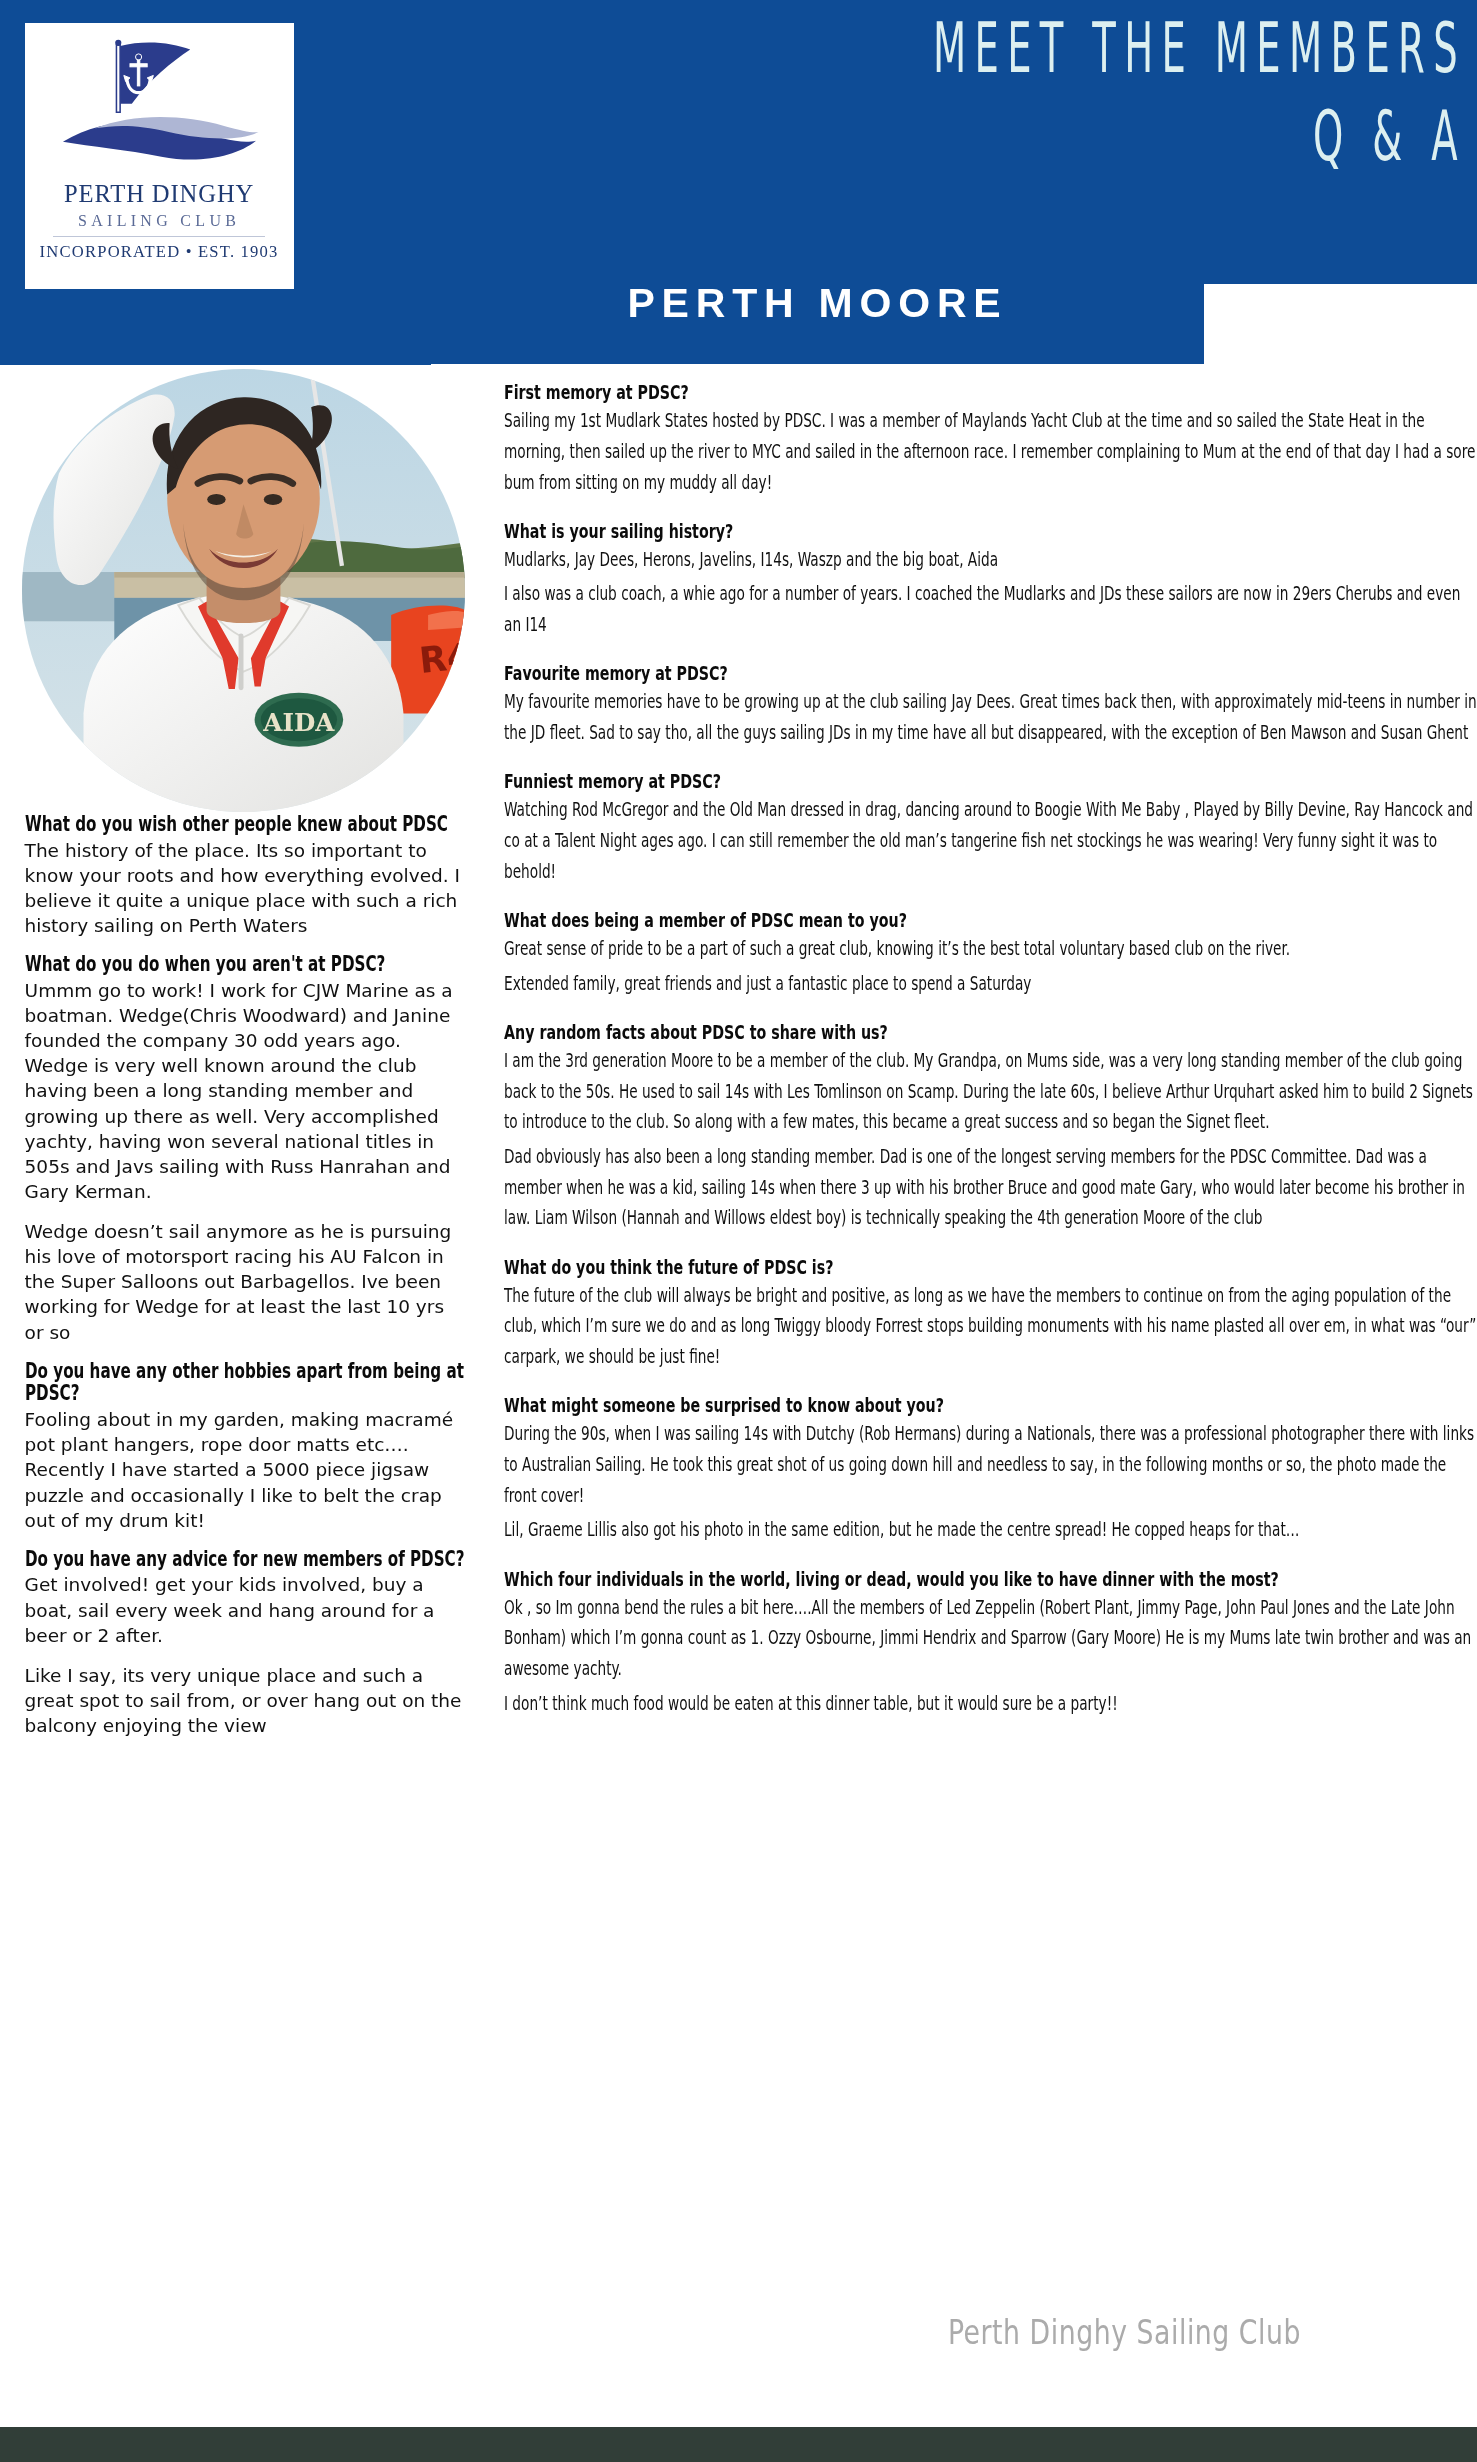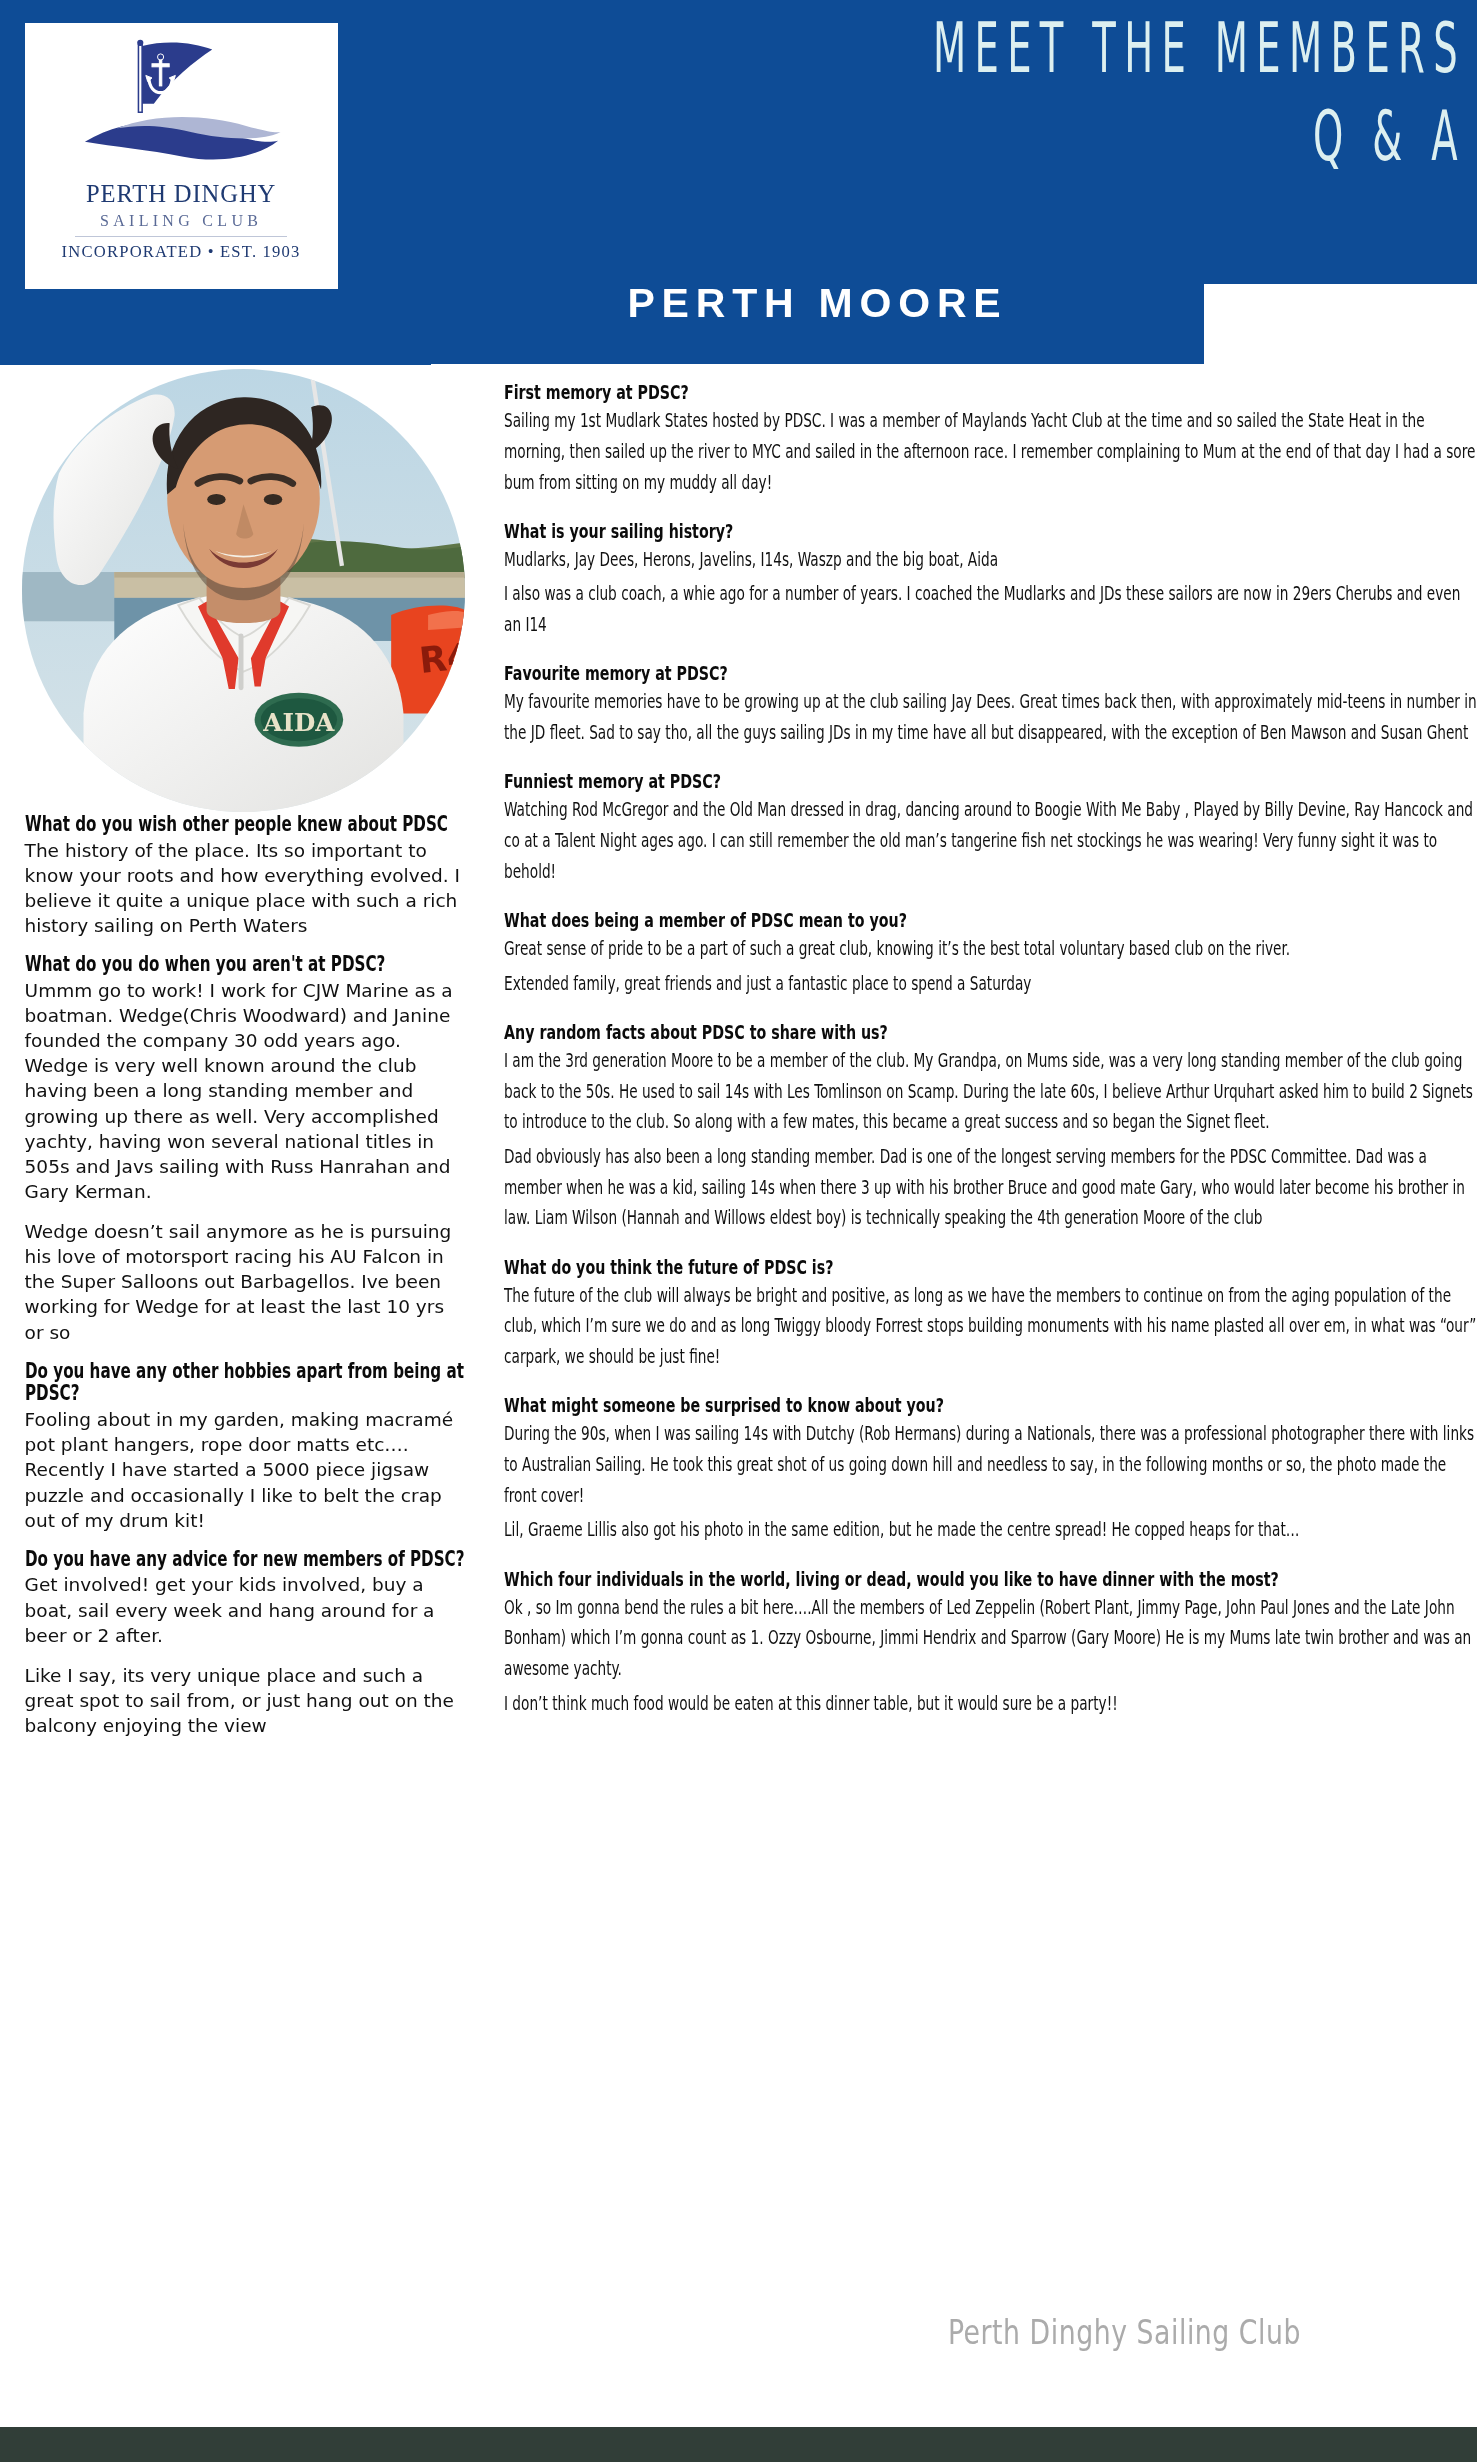--- a/index.html
+++ b/index.html
@@ -20,21 +20,21 @@
   }
   #header-left-block {
     position: absolute;
     left: 0; top: 0;
     width: 431px; height: 365px;
     background: #0E4C96;
   }
   #logo-card {
     position: absolute;
     left: 24.6px; top: 23.4px;
-    width: 313px; height: 266px;
+    width: 269px; height: 266px;
     background: #ffffff;
     display: flex;
     flex-direction: column;
     align-items: center;
     justify-content: flex-start;
     padding-top: 2.5px;
   }
   .logo-graphic { width: 203px; height: 153px; display:block; }
   .logo-word1 {
     font-family: "Liberation Serif", serif;
@@ -309,21 +309,21 @@
       <div class="a">Ummm go to work! I work for CJW Marine as a boatman. Wedge(Chris Woodward) and Janine founded the company 30 odd years ago. Wedge is very well known around the club having been a long standing member and growing up there as well. Very accomplished yachty, having won several national titles in 505s and Javs sailing with Russ Hanrahan and Gary Kerman.</div>
       <div class="a">Wedge doesn’t sail anymore as he is pursuing his love of motorsport racing his AU Falcon in the Super Salloons out Barbagellos. Ive been working for Wedge for at least the last 10 yrs or so</div>
     </div>
     <div class="blk">
       <div class="q">Do you have any other hobbies apart from being at PDSC?</div>
       <div class="a">Fooling about in my garden, making macramé pot plant hangers, rope door matts etc…. Recently I have started a 5000 piece jigsaw puzzle and occasionally I like to belt the crap out of my drum kit!</div>
     </div>
     <div class="blk">
       <div class="q">Do you have any advice for new members of PDSC?</div>
       <div class="a">Get involved! get your kids involved, buy a boat, sail every week and hang around for a beer or 2 after.</div>
-      <div class="a">Like I say, its  very unique place and such a great spot to sail from, or just hang out on the balcony enjoying the view</div>
+      <div class="a">Like I say, its  very unique place and such a great spot to sail from, or over hang out on the balcony enjoying the view</div>
     </div>
   </div>
 
 <div id="right-col">
     <div class="blk">
       <div class="q">First memory at PDSC?</div>
       <div class="a">Sailing my 1st Mudlark States hosted by PDSC. I was a member of Maylands Yacht Club at the time and so sailed the State Heat in the morning, then sailed up the river to MYC and sailed in the afternoon race. I remember complaining to Mum at the end of that day I had a sore bum from sitting on my muddy all day!</div>
     </div>
     <div class="blk">
       <div class="q">What is your sailing history?</div>

